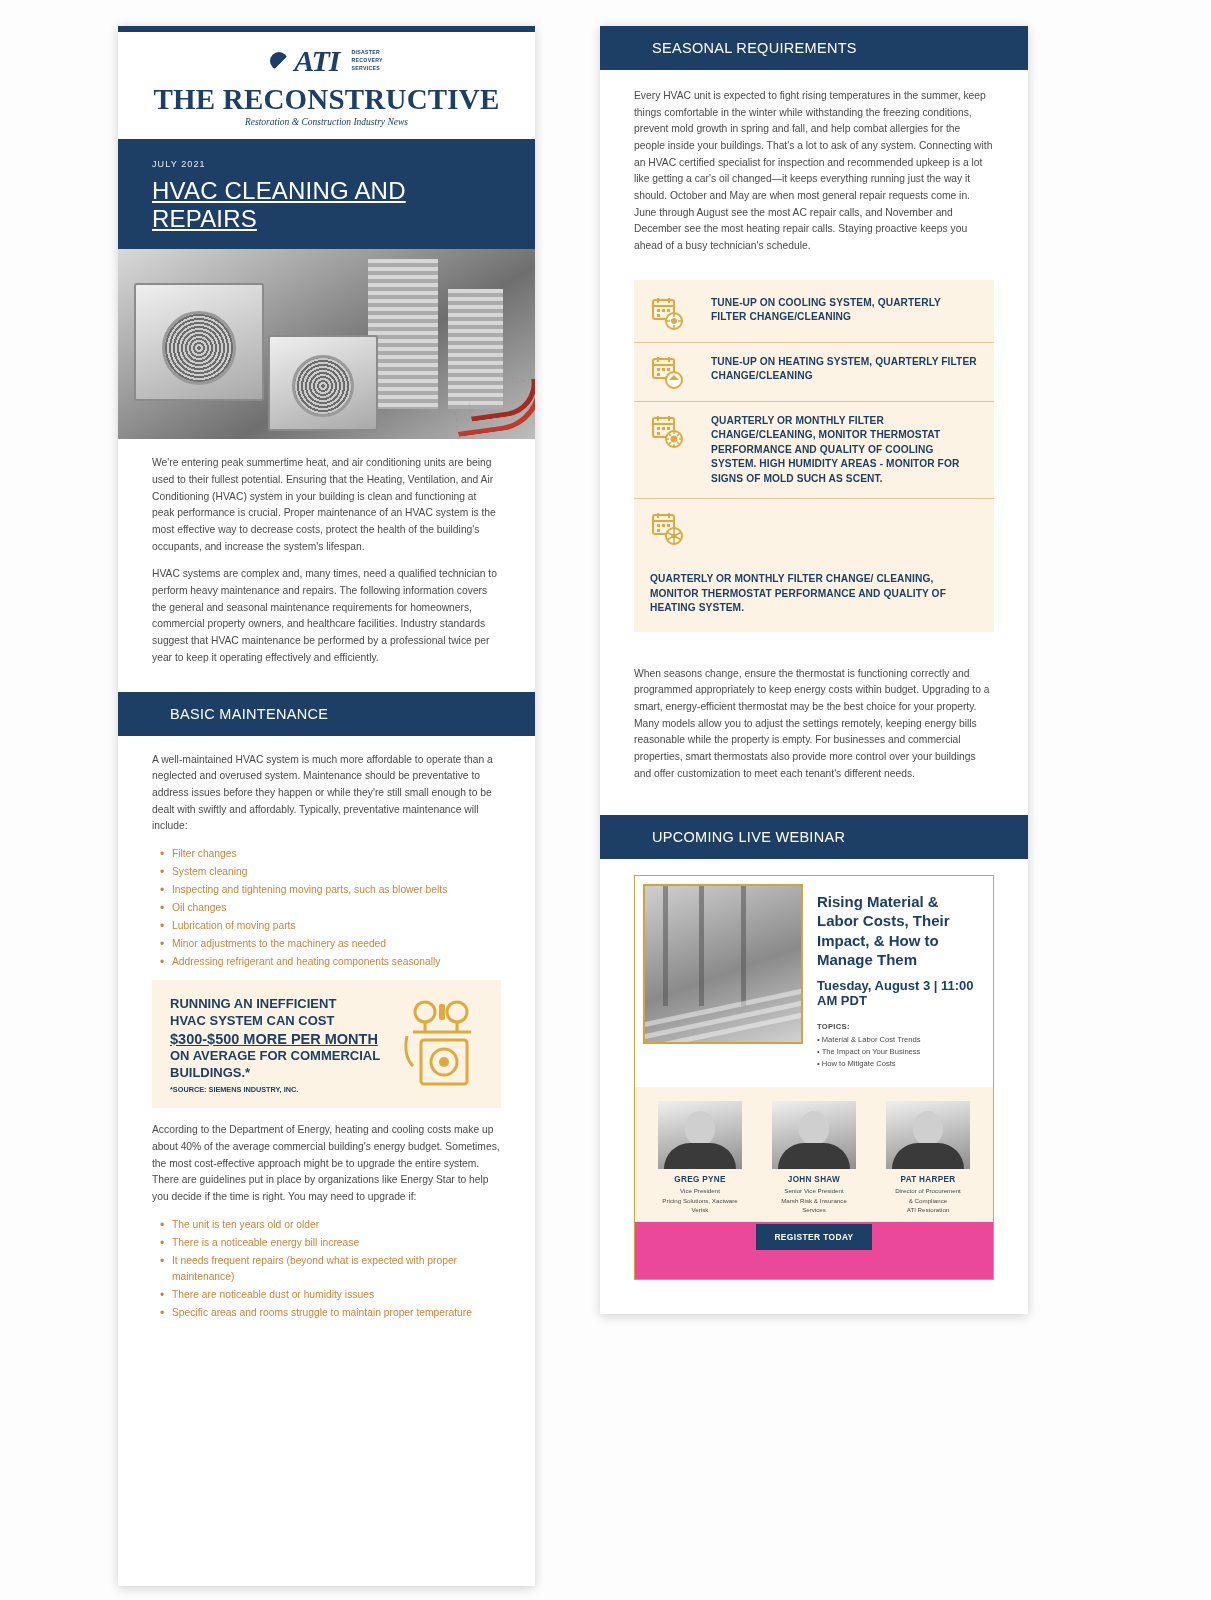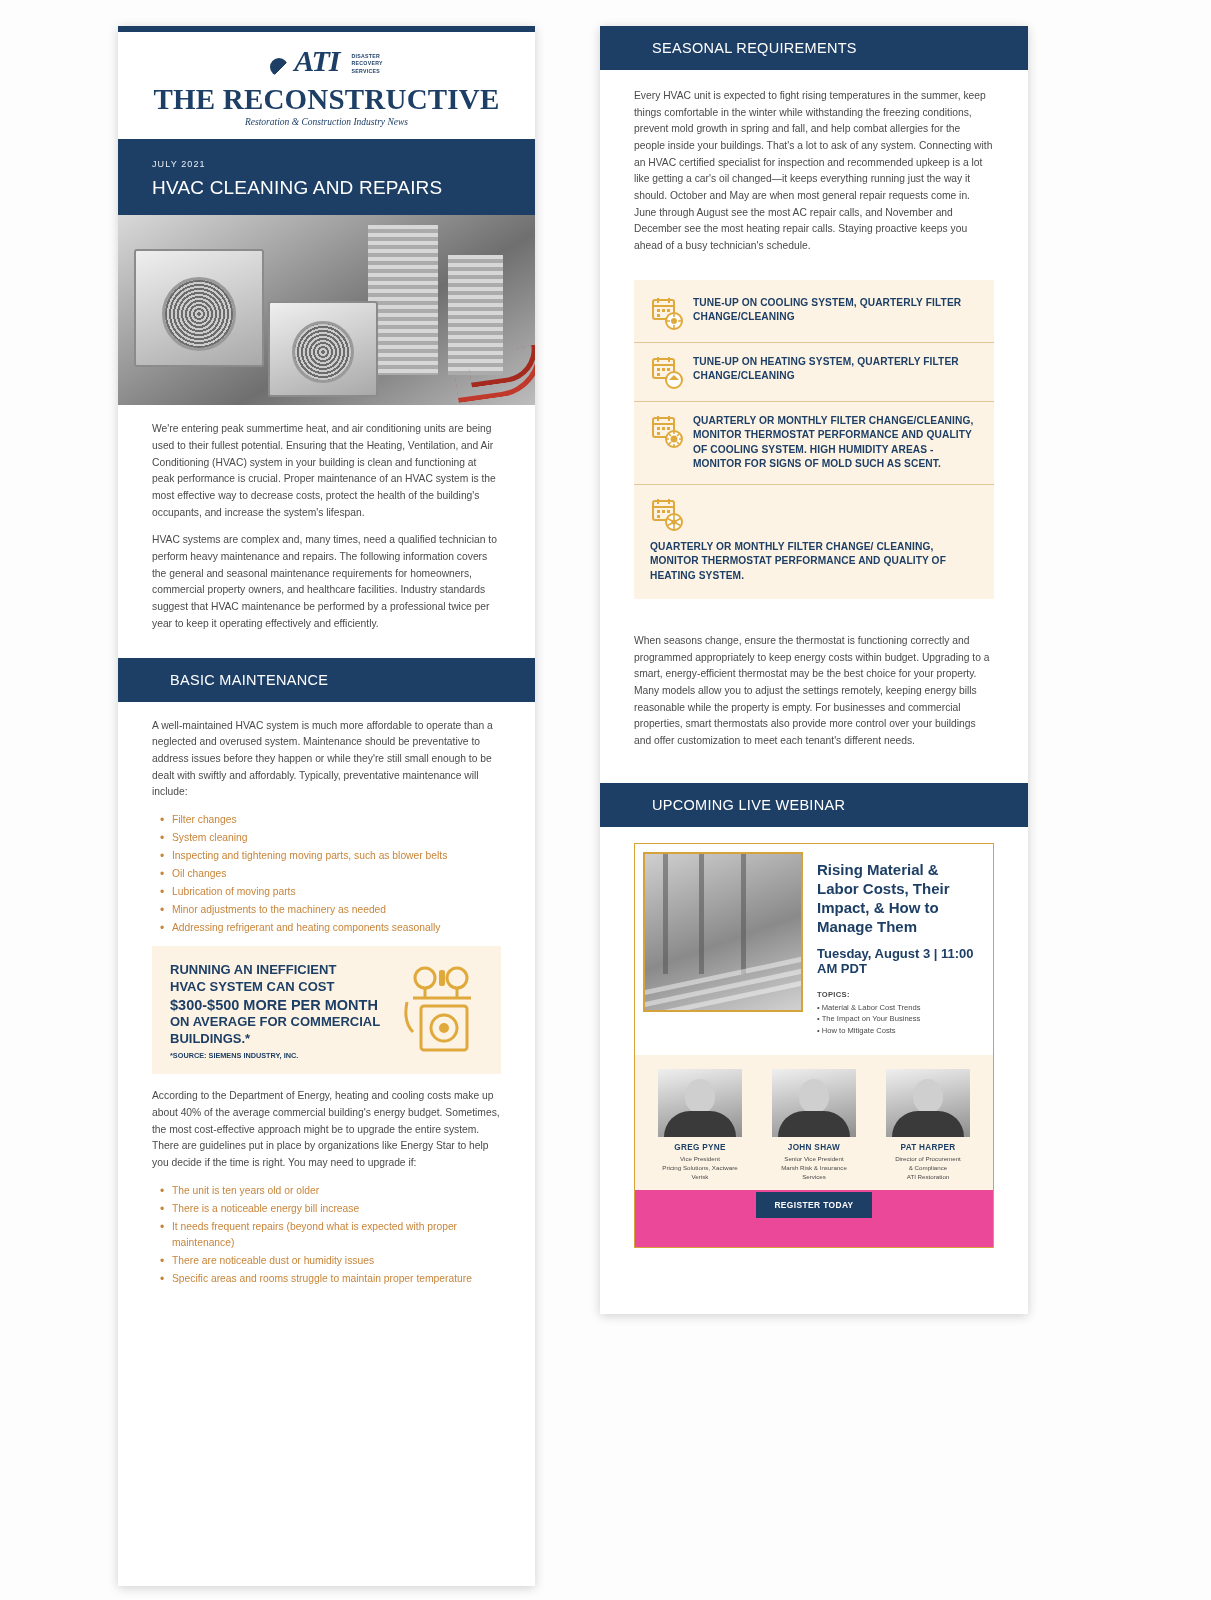--- a/index.html
+++ b/index.html
@@ -23,21 +23,21 @@
     background: #ffffff;
     box-shadow: 0 2px 10px rgba(0,0,0,0.18);
     border-top: 6px solid #1d3f66;
     overflow: hidden;
   }
   .masthead {
     padding: 14px 34px 12px 34px;
     text-align: center;
   }
   .logo {
-    display: flex; align-items: flex-end; justify-content: center;
+    display: flex; align-items: center; justify-content: center;
     gap: 12px;
     margin-bottom: 8px;
   }
   .logo-mark {
     font-family: "Liberation Serif", serif;
     font-style: italic;
     font-weight: bold;
     font-size: 30px;
     color: #1d3f66;
     letter-spacing: -1px;
@@ -77,23 +77,24 @@
     color: #ffffff;
     padding: 20px 34px 16px 34px;
   }
   .hero-date {
     font-size: 9px;
     letter-spacing: 1.1px;
     margin-bottom: 8px;
     color: #e9eef5;
   }
   .hero-title {
-    font-size: 19px;
+    font-size: 24px;
     letter-spacing: 0.2px;
     font-weight: normal;
+    text-decoration: underline;
   }
   .hero-img {
     height: 190px;
     background:
       linear-gradient(150deg, #d9d9d9 0%, #9c9c9c 35%, #6f6f6f 60%, #bdbdbd 100%);
     position: relative;
     overflow: hidden;
   }
   .hvac-box {
     position: absolute;
@@ -159,21 +160,21 @@
     gap: 10px;
     align-items: flex-start;
   }
   .callout-text { flex: 1; }
   .callout-line {
     font-size: 13px;
     font-weight: bold;
     color: #1d3f66;
     line-height: 1.28;
   }
-  .callout-line.big { font-size: 14.5px; }
+  .callout-line.big { font-size: 14.5px; text-decoration: underline; }
   .callout-src {
     font-size: 7.3px;
     color: #1d3f66;
     font-weight: bold;
     margin-top: 4px;
   }
   .gauge-icon { width: 82px; height: 96px; flex: none; }
 
   
   .col-right {
@@ -185,21 +186,21 @@
     overflow: hidden;
   }
   .r-pad { padding: 18px 34px 10px 34px; }
   .req-box {
     background: #fdf3e4;
     margin: 4px 34px 16px 34px;
     padding: 4px 0;
   }
   .req-row {
     display: flex;
-    gap: 9px;
+    gap: 27px;
     align-items: flex-start;
     padding: 12px 16px;
     border-bottom: 1px solid #e0c79a;
   }
   .req-row:last-child { border-bottom: none; flex-direction: column; }
   .req-text {
     font-size: 10.2px;
     font-weight: bold;
     color: #1d3f66;
     line-height: 1.42;

